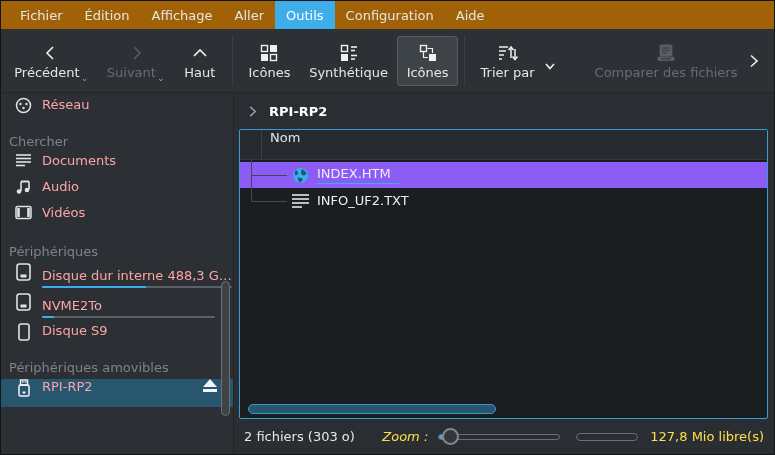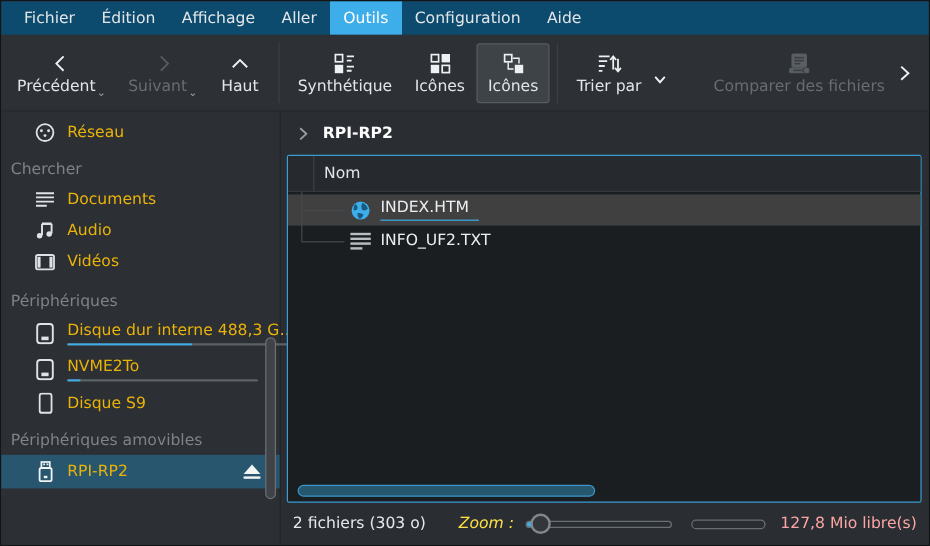--- a/index.html
+++ b/index.html
@@ -20,83 +20,83 @@
   .app-folder .body{position:absolute;left:0;top:3px;width:22px;height:14px;background:#47a2dc;border-radius:2px;border-bottom:5px solid #2d80b6;}
   .app-badge{width:22px;height:22px;background:#24282b;border:1px solid #35393d;border-radius:4px;display:flex;align-items:center;justify-content:center;margin-right:8px;flex:none;}
   .app-badge .ring{width:9px;height:9px;border:2.5px solid #f2f4f5;border-radius:3px;}
   .title-text{color:#fcfcfc;}
   .win-buttons{margin-left:auto;display:flex;gap:4px;}
   .win-btn{width:20px;height:20px;background:#26292d;border:1px solid #3f4347;border-radius:3px;display:flex;align-items:center;justify-content:center;color:#eceff1;font-weight:bold;font-size:12px;line-height:1;}
   .glyph-min{width:9px;height:2px;background:#eceff1;margin-top:8px;}
   .glyph-max{width:9px;height:9px;border:2px solid #eceff1;}
   .glyph-close{font-size:13px;}
   
-  .menubar{height:28px;display:flex;align-items:stretch;padding-left:8px;background:#0c4a6e;flex:none;}
+  .menubar{height:28px;display:flex;align-items:stretch;padding-left:8px;background:#a16207;flex:none;}
   .menu-item{display:flex;align-items:center;padding:0 11px;color:#e3e6e8;cursor:default;}
   .menu-item.active{background:#3daee9;color:#ffffff;}
   
   .toolbar{height:64px;display:flex;align-items:center;padding:0 4px;border-bottom:1px solid #24272a;flex:none;background:#2d3136;}
   .tbtn{display:flex;flex-direction:column;align-items:center;justify-content:center;gap:3px;padding:5px 9px;border-radius:3px;border:1px solid transparent;color:#e3e6e8;min-width:52px;}
   .tbtn .ticon{height:20px;display:flex;align-items:flex-end;justify-content:center;}
   .tbtn.selected{background:#3e4347;border-color:#575c60;}
   .tbtn.disabled{color:#686d72;}
   .tbtn.disabled svg{stroke:#565b5f;}
   .tlabel{white-space:nowrap;display:flex;align-items:flex-end;gap:1px;}
   .mini-caret{font-size:9px;color:#9aa0a4;position:relative;top:3px;}
   .tsep{width:1px;height:50px;background:#3c4044;margin:0 6px;flex:none;}
   .drop-caret{color:#cfd3d6;margin:14px 2px 0 0;}
   .overflow-btn{margin-left:auto;margin-right:8px;display:flex;align-items:center;}
   svg.icon{stroke:#eef1f2;fill:none;stroke-width:1.6;}
   
   .body{flex:1;display:flex;min-height:0;position:relative;}
   
   .sidebar{width:233px;flex:none;background:#2c3035;border-right:1px solid #212427;padding-top:4px;position:relative;}
-  .side-item{height:26px;display:flex;align-items:center;gap:10px;padding-left:28px;color:#eab308;}
+  .side-item{height:26px;display:flex;gap:10px;padding-left:14px;color:#fca5a5;}
   .side-item .si{width:17px;display:flex;justify-content:center;flex:none;}
   .side-header{height:24px;display:flex;align-items:center;padding-left:8px;color:#7e8388;}
   .mt6{margin-top:6px;} .mt8{margin-top:8px;}
   .dev-col{display:flex;flex-direction:column;justify-content:center;gap:3px;flex:1;padding-right:18px;}
   .usage-track{height:2px;background:#5b6165;border-radius:1px;overflow:hidden;}
   .usage-fill{height:100%;background:#3daee9;}
   .side-item.selected{background:#29566f;height:28px;}
   .eject{margin-left:auto;margin-right:16px;display:flex;flex-direction:column;align-items:center;gap:2px;}
   .eject .tri{width:0;height:0;border-left:7px solid transparent;border-right:7px solid transparent;border-bottom:8px solid #f1f4f5;}
   .eject .bar{width:14px;height:2.5px;background:#f1f4f5;}
   .side-scrollbar{position:absolute;right:3px;top:188px;width:9px;height:135px;border:1px solid #6b7074;background:#3f4347;border-radius:5px;}
   
   .main{flex:1;display:flex;flex-direction:column;background:#2a2e32;min-width:0;}
   .breadcrumb{height:36px;display:flex;align-items:center;padding-left:12px;flex:none;}
   .crumb-label{font-weight:bold;color:#fcfcfc;margin-left:10px;}
   .view{flex:1;margin:0 6px 0 5px;border:1px solid #3b9cd4;border-radius:2px;background:#1b1e20;display:flex;flex-direction:column;position:relative;min-height:0;}
-  .view-header{height:30px;background:#26292d;border-bottom:1px solid #34383c;display:flex;align-items:center;flex:none;}
+  .view-header{height:30px;background:#26292d;border-bottom:1px solid #34383c;display:flex;align-items:flex-start;flex:none;}
   .expander-col{width:22px;height:100%;border-right:1px solid #3c4145;flex:none;}
   .col-name{padding-left:8px;color:#e3e6e8;}
   .rows{position:relative;padding-top:2px;}
   .tree-v{position:absolute;left:11px;top:0;width:1px;height:41px;background:#45494d;}
   .tree-h{position:absolute;left:11px;width:36px;height:1px;background:#45494d;}
   .frow{height:26px;display:flex;align-items:center;}
   .frow .ficon{margin-left:52px;margin-right:8px;display:flex;flex:none;}
-  .frow.hovered{background:#404040;}
+  .frow.hovered{background:#8b5cf6;}
   .fname{color:#eceff1;padding:0 8px 2px 0;}
   .frow.hovered .fname{border-bottom:1px solid #3daee9;}
   .hscrollbar{position:absolute;left:8px;bottom:4px;height:10px;width:47%;background:#27576f;border:1px solid #3a96c8;border-radius:6px;}
   
   .txt-icon{display:flex;flex-direction:column;gap:2.5px;width:17px;}
   .txt-icon span{height:1.5px;background:#b9bec2;}
   .txt-icon span:nth-child(4){width:60%;}
   
   .statusbar{height:35px;display:flex;align-items:center;padding:0 10px;flex:none;}
   .zoom-group{margin-left:auto;display:flex;align-items:center;gap:10px;}
   .zoom-label{color:#fde047;font-style:italic;}
   .slider{width:122px;height:6px;border:1px solid #6a6f73;border-radius:4px;position:relative;}
   .slider-fill{height:100%;background:#3daee9;border-radius:4px 0 0 4px;}
   .slider-handle{position:absolute;top:-7px;left:3px;width:17px;height:17px;border-radius:50%;background:#33373b;border:2px solid #83878b;}
   .capacity{width:62px;height:8px;border:1px solid #6a6f73;border-radius:5px;margin-left:16px;overflow:hidden;}
   .capacity-fill{height:100%;background:#3daee9;}
-  .free-text{margin-left:12px;color:#fca5a5;white-space:nowrap;}
+  .free-text{margin-left:12px;color:#fde047;white-space:nowrap;}
 </style>
 </head>
 <body>
 
 <div class="window">
 
 
   <div class="menubar">
     <div class="menu-item">Fichier</div>
     <div class="menu-item">Édition</div>
@@ -138,42 +138,42 @@
       </div>
       <div class="tlabel">
           <span>Haut</span>
         </div>
     </div>
     <div class="tsep"></div>
     <div class="tbtn">
       <div class="ticon">
         <svg width="18" height="18" viewBox="0 0 18 18">
             <rect x="1.5" y="1.5" width="6" height="6" fill="none" stroke="#eef1f2" stroke-width="1.4"></rect>
+            <rect x="10" y="1" width="7" height="7" fill="#eef1f2"></rect>
+            <rect x="1" y="10" width="7" height="7" fill="#eef1f2"></rect>
+            <rect x="10.5" y="10.5" width="6" height="6" fill="none" stroke="#eef1f2" stroke-width="1.4"></rect>
+          </svg>
+      </div>
+      <div class="tlabel">
+          <span>Icônes</span>
+        </div>
+    </div>
+    <div class="tbtn">
+      <div class="ticon">
+        <svg width="18" height="18" viewBox="0 0 18 18">
+            <rect x="1.5" y="1.5" width="6" height="6" fill="none" stroke="#eef1f2" stroke-width="1.4"></rect>
             <rect x="1" y="10" width="7" height="7" fill="#eef1f2"></rect>
             <line x1="11" y1="3" x2="17" y2="3" stroke="#eef1f2" stroke-width="1.6"></line>
             <line x1="11" y1="6.5" x2="15" y2="6.5" stroke="#eef1f2" stroke-width="1.6"></line>
             <line x1="11" y1="11.5" x2="17" y2="11.5" stroke="#eef1f2" stroke-width="1.6"></line>
             <line x1="11" y1="15" x2="15" y2="15" stroke="#eef1f2" stroke-width="1.6"></line>
           </svg>
       </div>
       <div class="tlabel">
           <span>Synthétique</span>
-        </div>
-    </div>
-    <div class="tbtn">
-      <div class="ticon">
-        <svg width="18" height="18" viewBox="0 0 18 18">
-            <rect x="1.5" y="1.5" width="6" height="6" fill="none" stroke="#eef1f2" stroke-width="1.4"></rect>
-            <rect x="10" y="1" width="7" height="7" fill="#eef1f2"></rect>
-            <rect x="1" y="10" width="7" height="7" fill="#eef1f2"></rect>
-            <rect x="10.5" y="10.5" width="6" height="6" fill="none" stroke="#eef1f2" stroke-width="1.4"></rect>
-          </svg>
-      </div>
-      <div class="tlabel">
-          <span>Icônes</span>
         </div>
     </div>
     <div class="tbtn selected">
       <div class="ticon">
         <svg width="18" height="18" viewBox="0 0 18 18">
             <rect x="1.5" y="1.5" width="6" height="6" fill="none" stroke="#eef1f2" stroke-width="1.4"></rect>
             <rect x="10" y="10" width="7" height="7" fill="#eef1f2"></rect>
             <polyline points="4.5,8 4.5,13.5 9,13.5" fill="none" stroke="#eef1f2" stroke-width="1.2"></polyline>
             <polyline points="8.5,4.5 13.5,4.5 13.5,9" fill="none" stroke="#eef1f2" stroke-width="1.2"></polyline>
           </svg>

